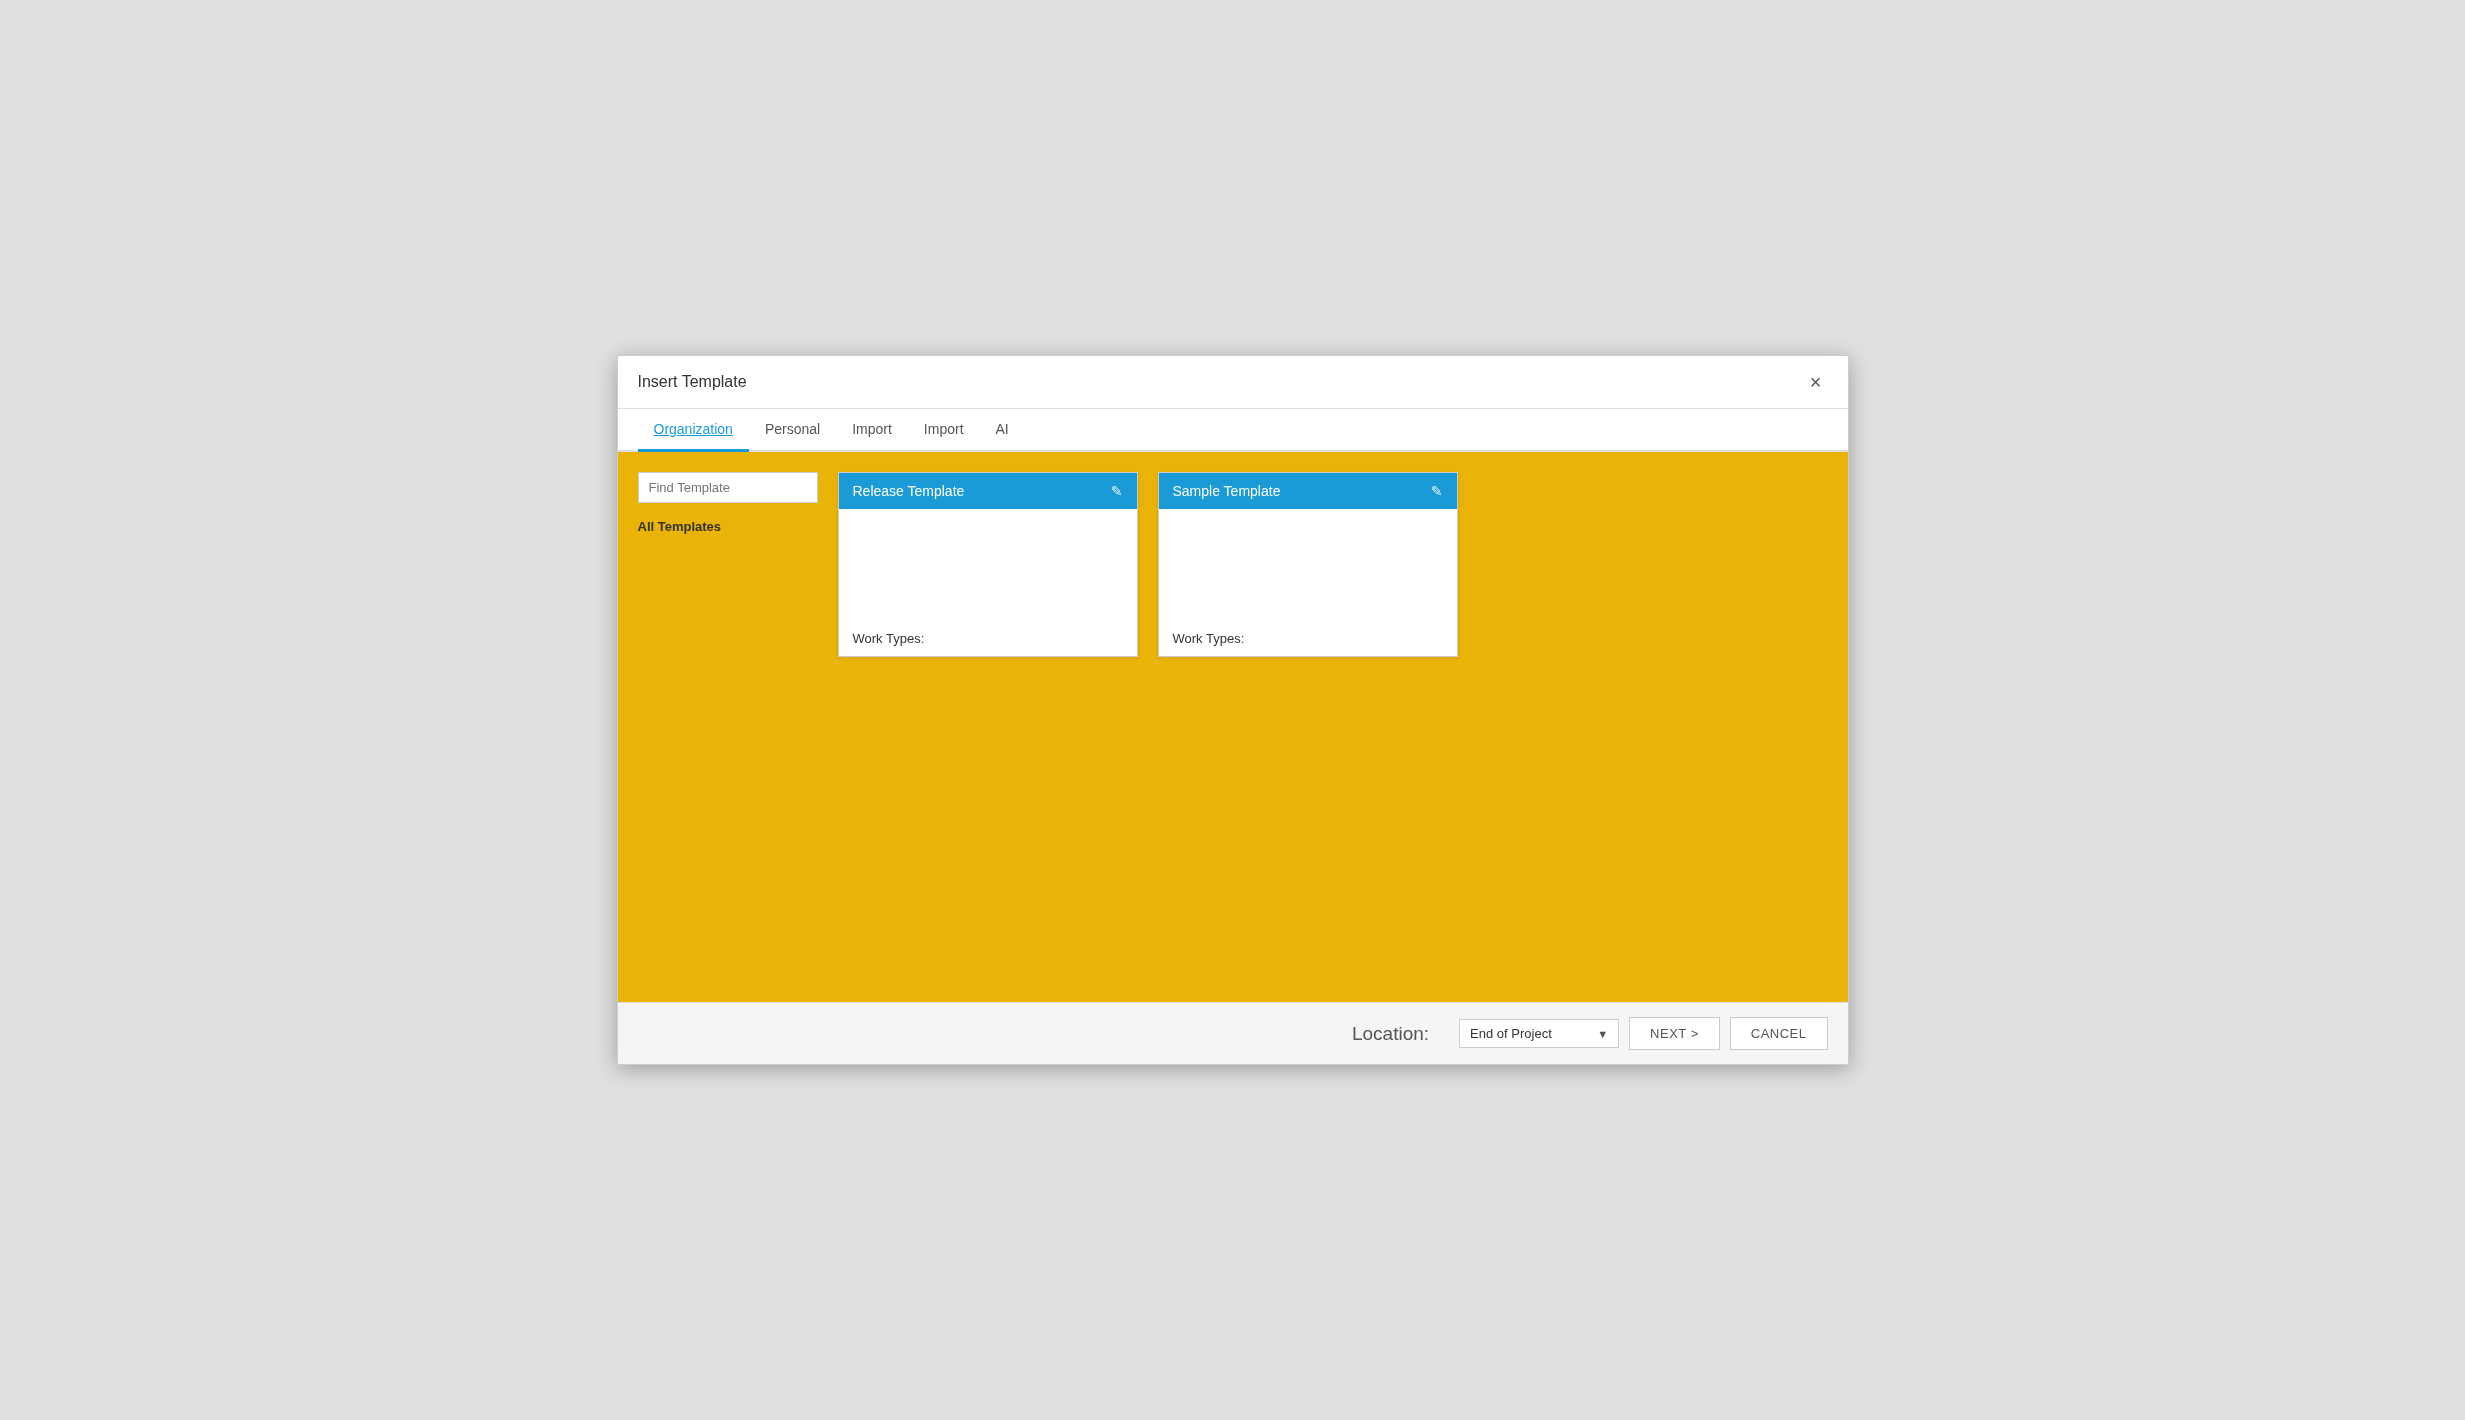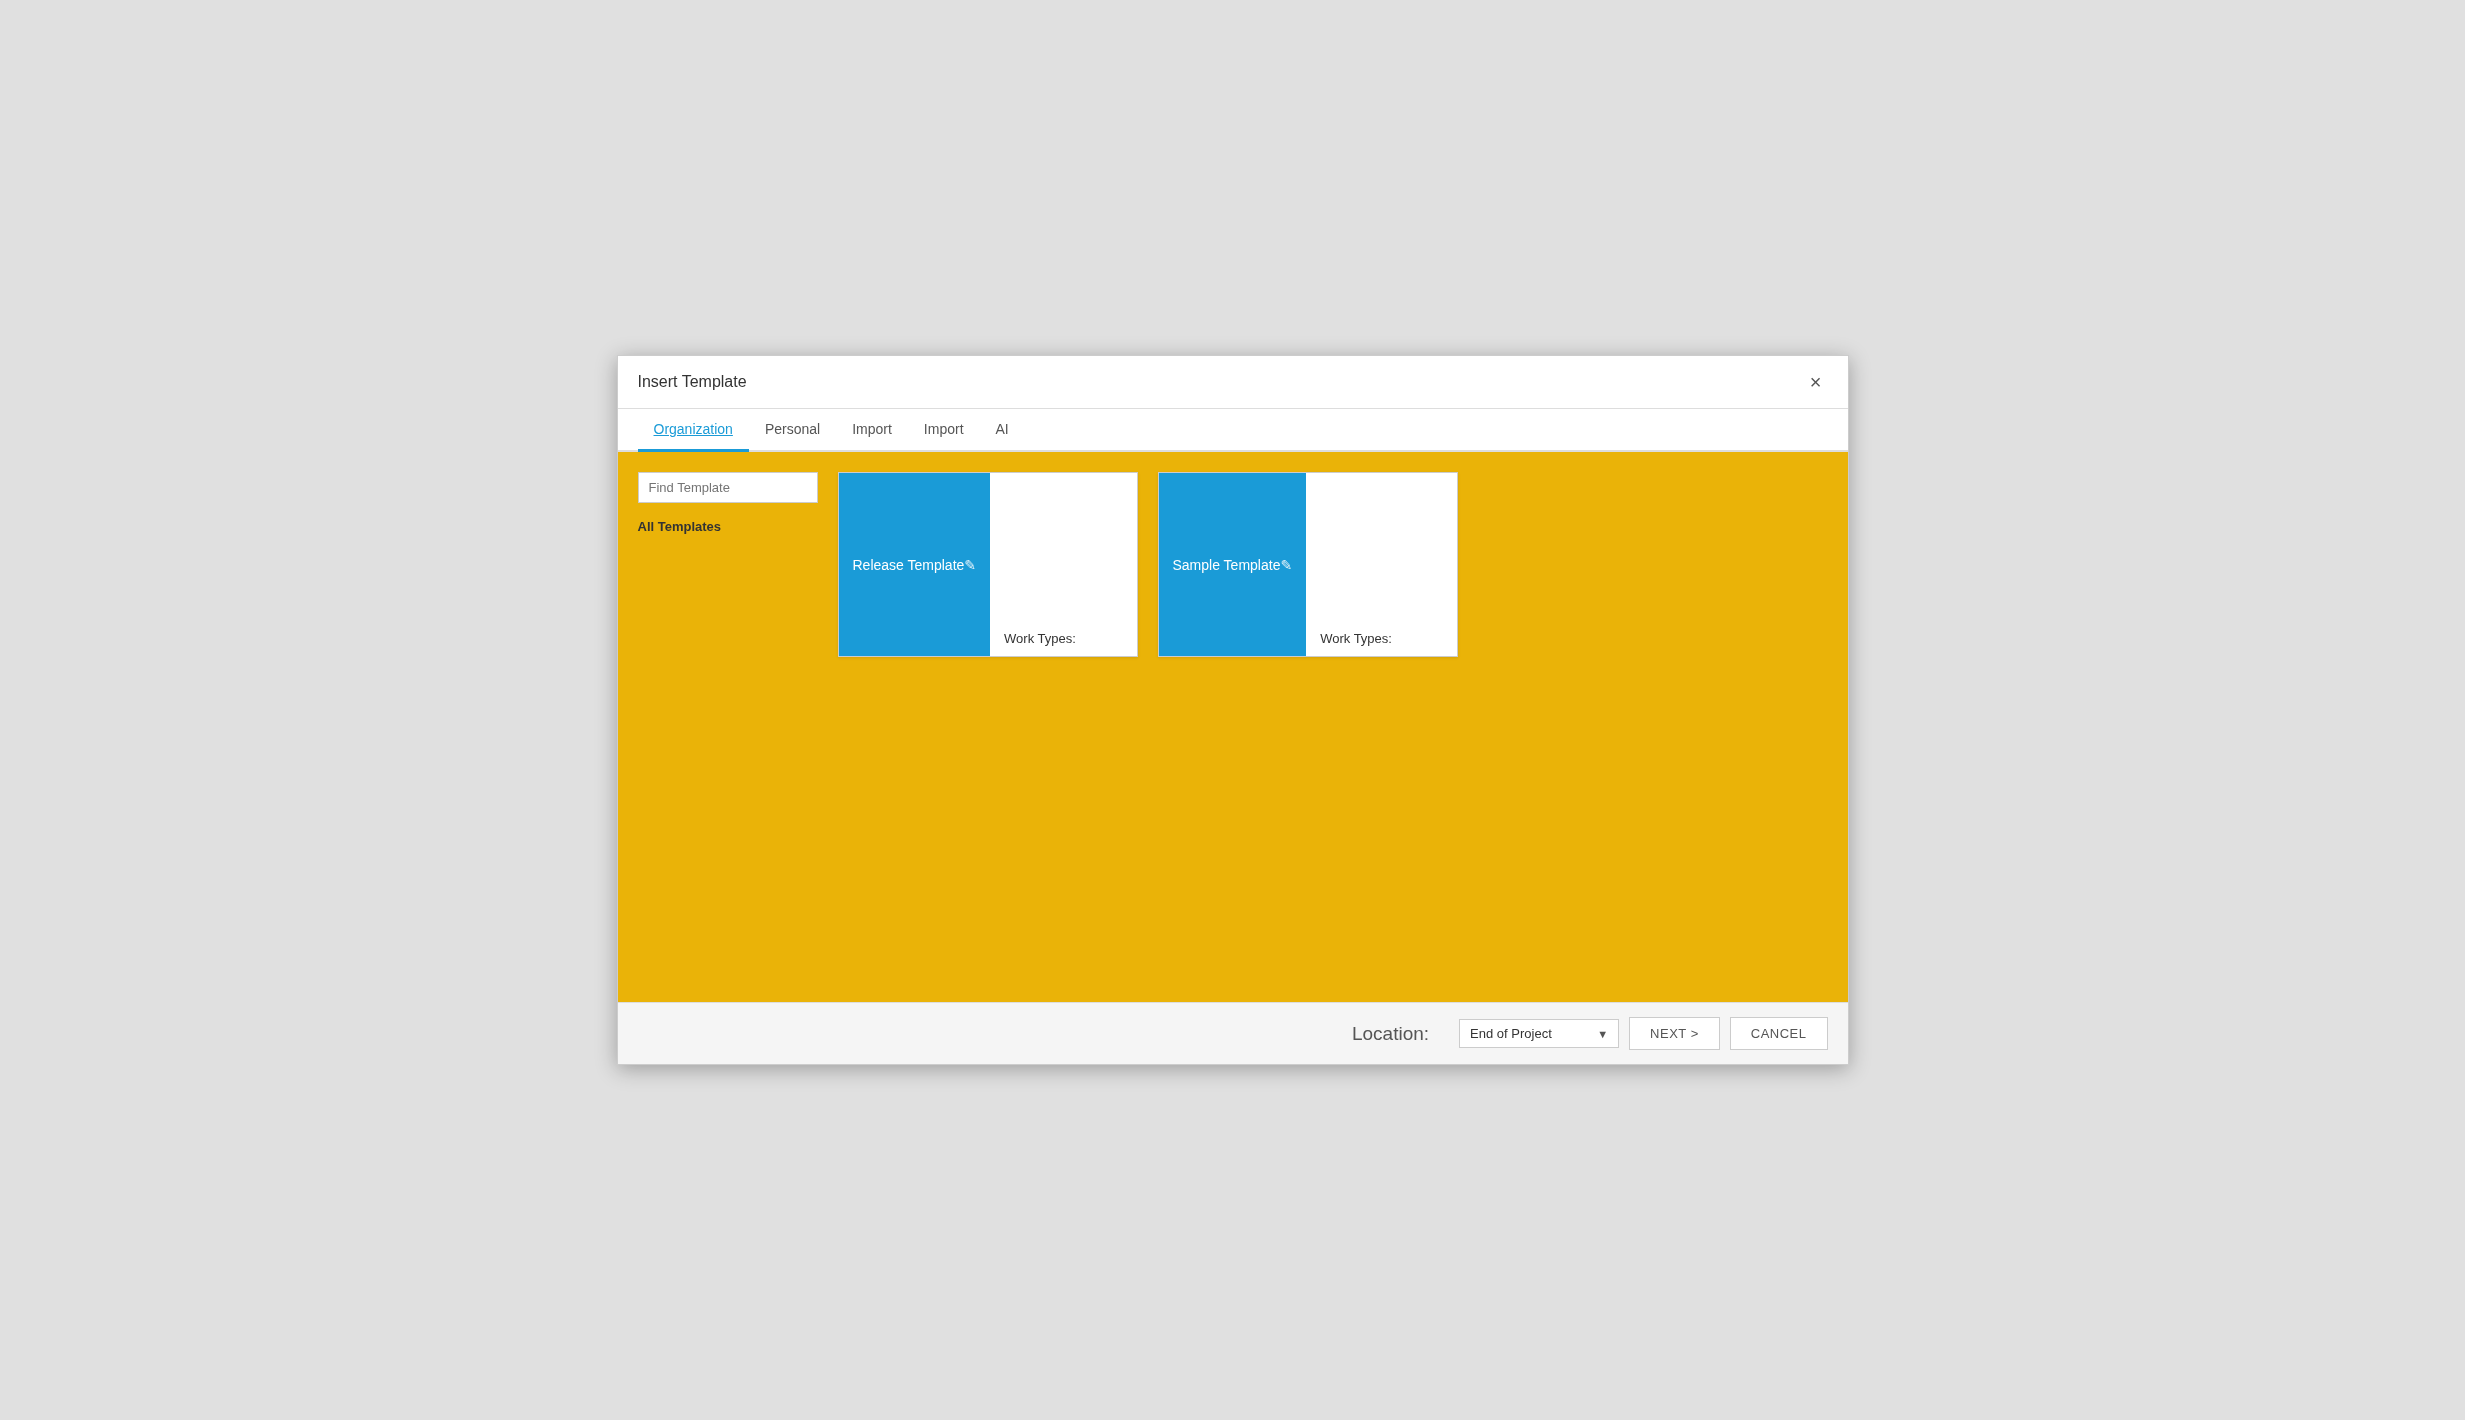--- a/index.html
+++ b/index.html
@@ -115,21 +115,21 @@
       flex: 1;
       align-content: flex-start;
     }
 
     .template-card {
       width: 300px;
       height: 185px;
       background: #fff;
       border: 1px solid #ccc;
       display: flex;
-      flex-direction: row;
+      flex-direction: column;
       cursor: pointer;
       box-shadow: 0 1px 3px rgba(0,0,0,0.1);
     }
 
     .template-card-header {
       background: #1a9bd7;
       color: #fff;
       padding: 10px 14px;
       display: flex;
       align-items: center;

